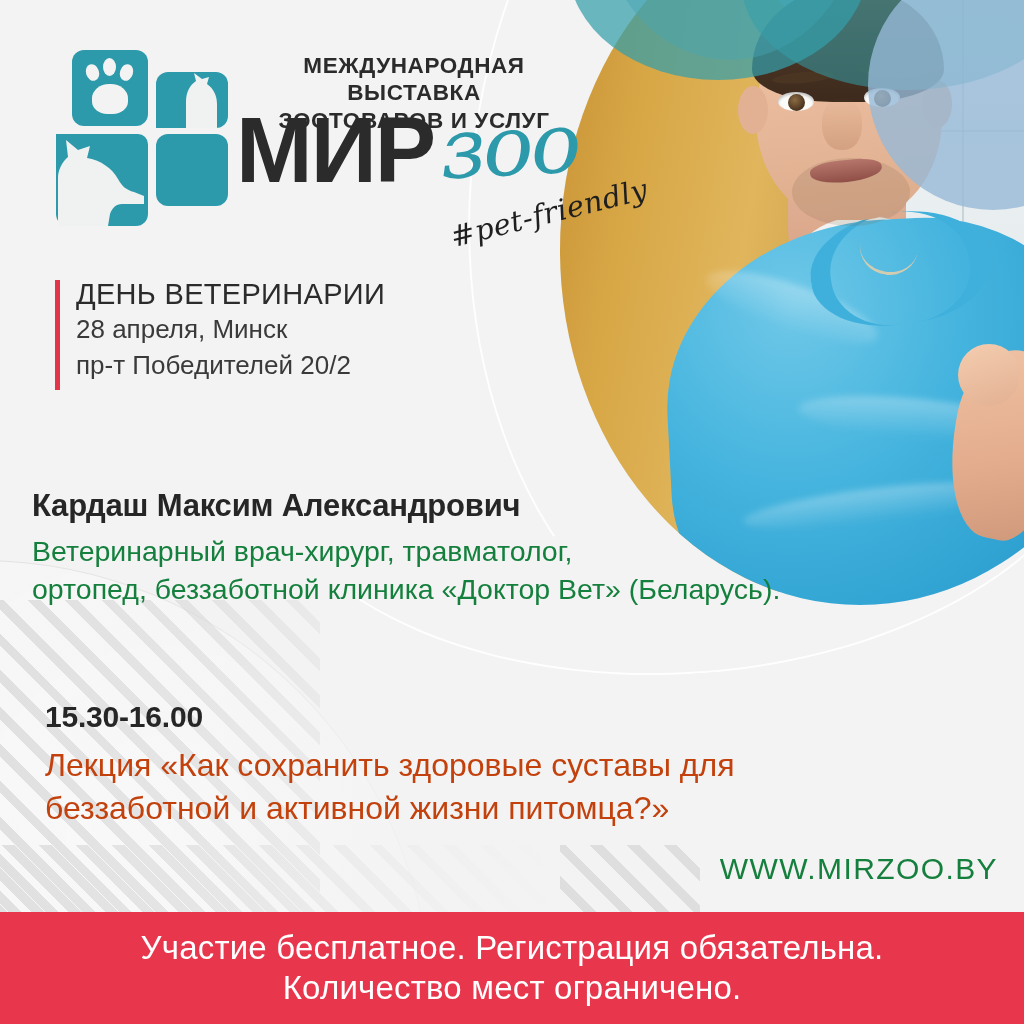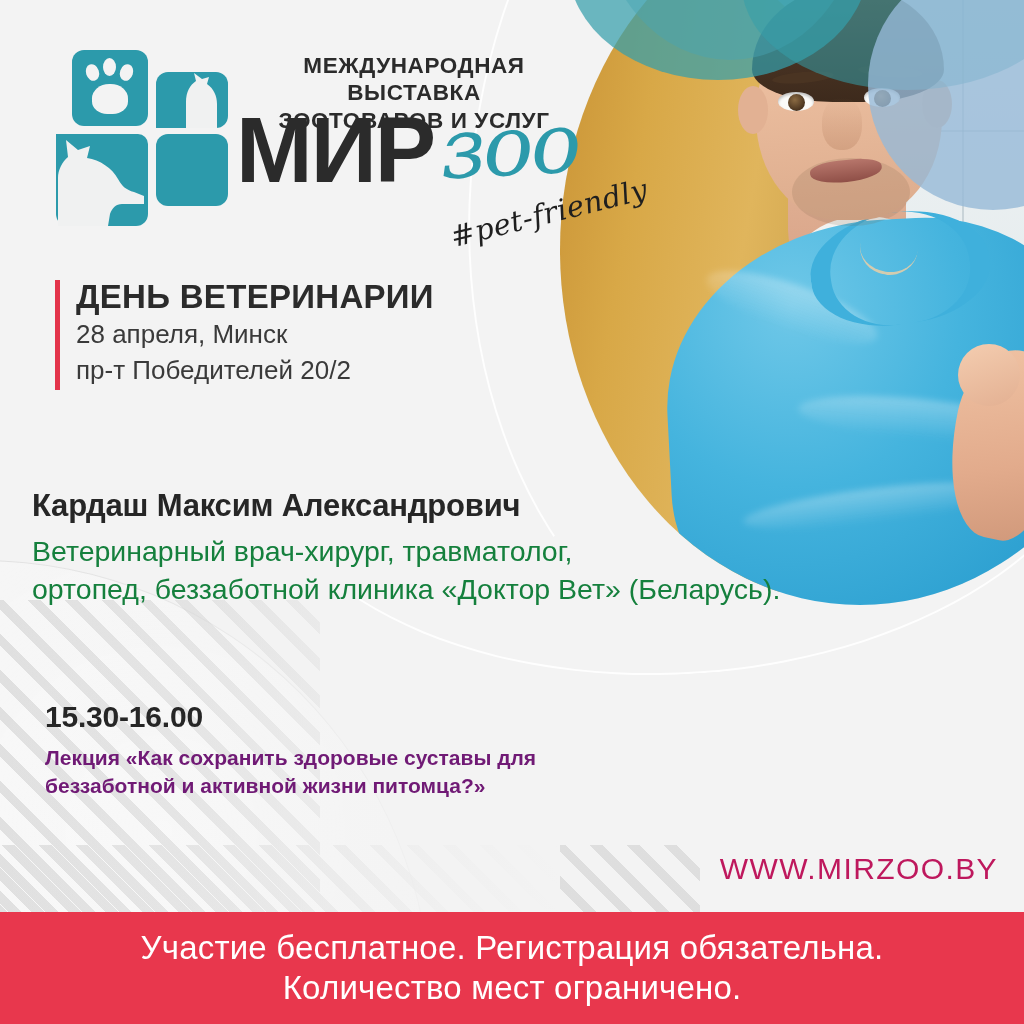--- a/index.html
+++ b/index.html
@@ -213,37 +213,37 @@
   .logo-hash{
     position:absolute;left:448px;top:196px;
     font-family:"DejaVu Serif",serif;
     font-style:italic;font-size:29px;color:#1f1f1f;
     transform:rotate(-14deg);letter-spacing:.5px;
   }
 
   
   .redbar{position:absolute;left:55px;top:280px;width:5px;height:110px;background:#e3344a;}
   .event{position:absolute;left:76px;top:276px;width:430px;color:#2b2b2b;}
-  .event-title{font-weight:bold;font-size:33px;letter-spacing:.3px;line-height:1.25;}
+  .event-title{font-weight:normal;font-size:29px;letter-spacing:.3px;line-height:1.25;}
   .event-line{font-size:26px;line-height:1.38;color:#3a3a3a;}
 
   
   .speaker{position:absolute;left:32px;top:488px;width:962px;color:#262626;}
   .speaker-name{font-weight:bold;font-size:31px;letter-spacing:-.2px;margin-bottom:8px;}
   .speaker-desc{font-size:28.5px;line-height:1.35;color:#15803d;}
 
   
   .lecture{position:absolute;left:45px;top:700px;width:880px;color:#262626;}
   .lecture-time{font-weight:bold;font-size:30px;letter-spacing:-.2px;margin-bottom:10px;}
-  .lecture-title{font-size:21px;line-height:1.35;color:#701a75;font-weight:bold;}
+  .lecture-title{font-size:32px;line-height:1.35;color:#c2410c;}
 
   
   .site{
     position:absolute;right:26px;top:852px;
-    color:#be185d;font-size:30px;letter-spacing:1.4px;font-weight:normal;
+    color:#15803d;font-size:30px;letter-spacing:1.4px;font-weight:normal;
   }
 
   
   .banner{
     position:absolute;left:0;bottom:0;width:1024px;height:112px;
     background:#e8374d;
     display:flex;flex-direction:column;align-items:center;justify-content:center;
   }
   .banner-line{
     color:#ffffff;font-size:33px;line-height:1.22;letter-spacing:.2px;text-align:center;

